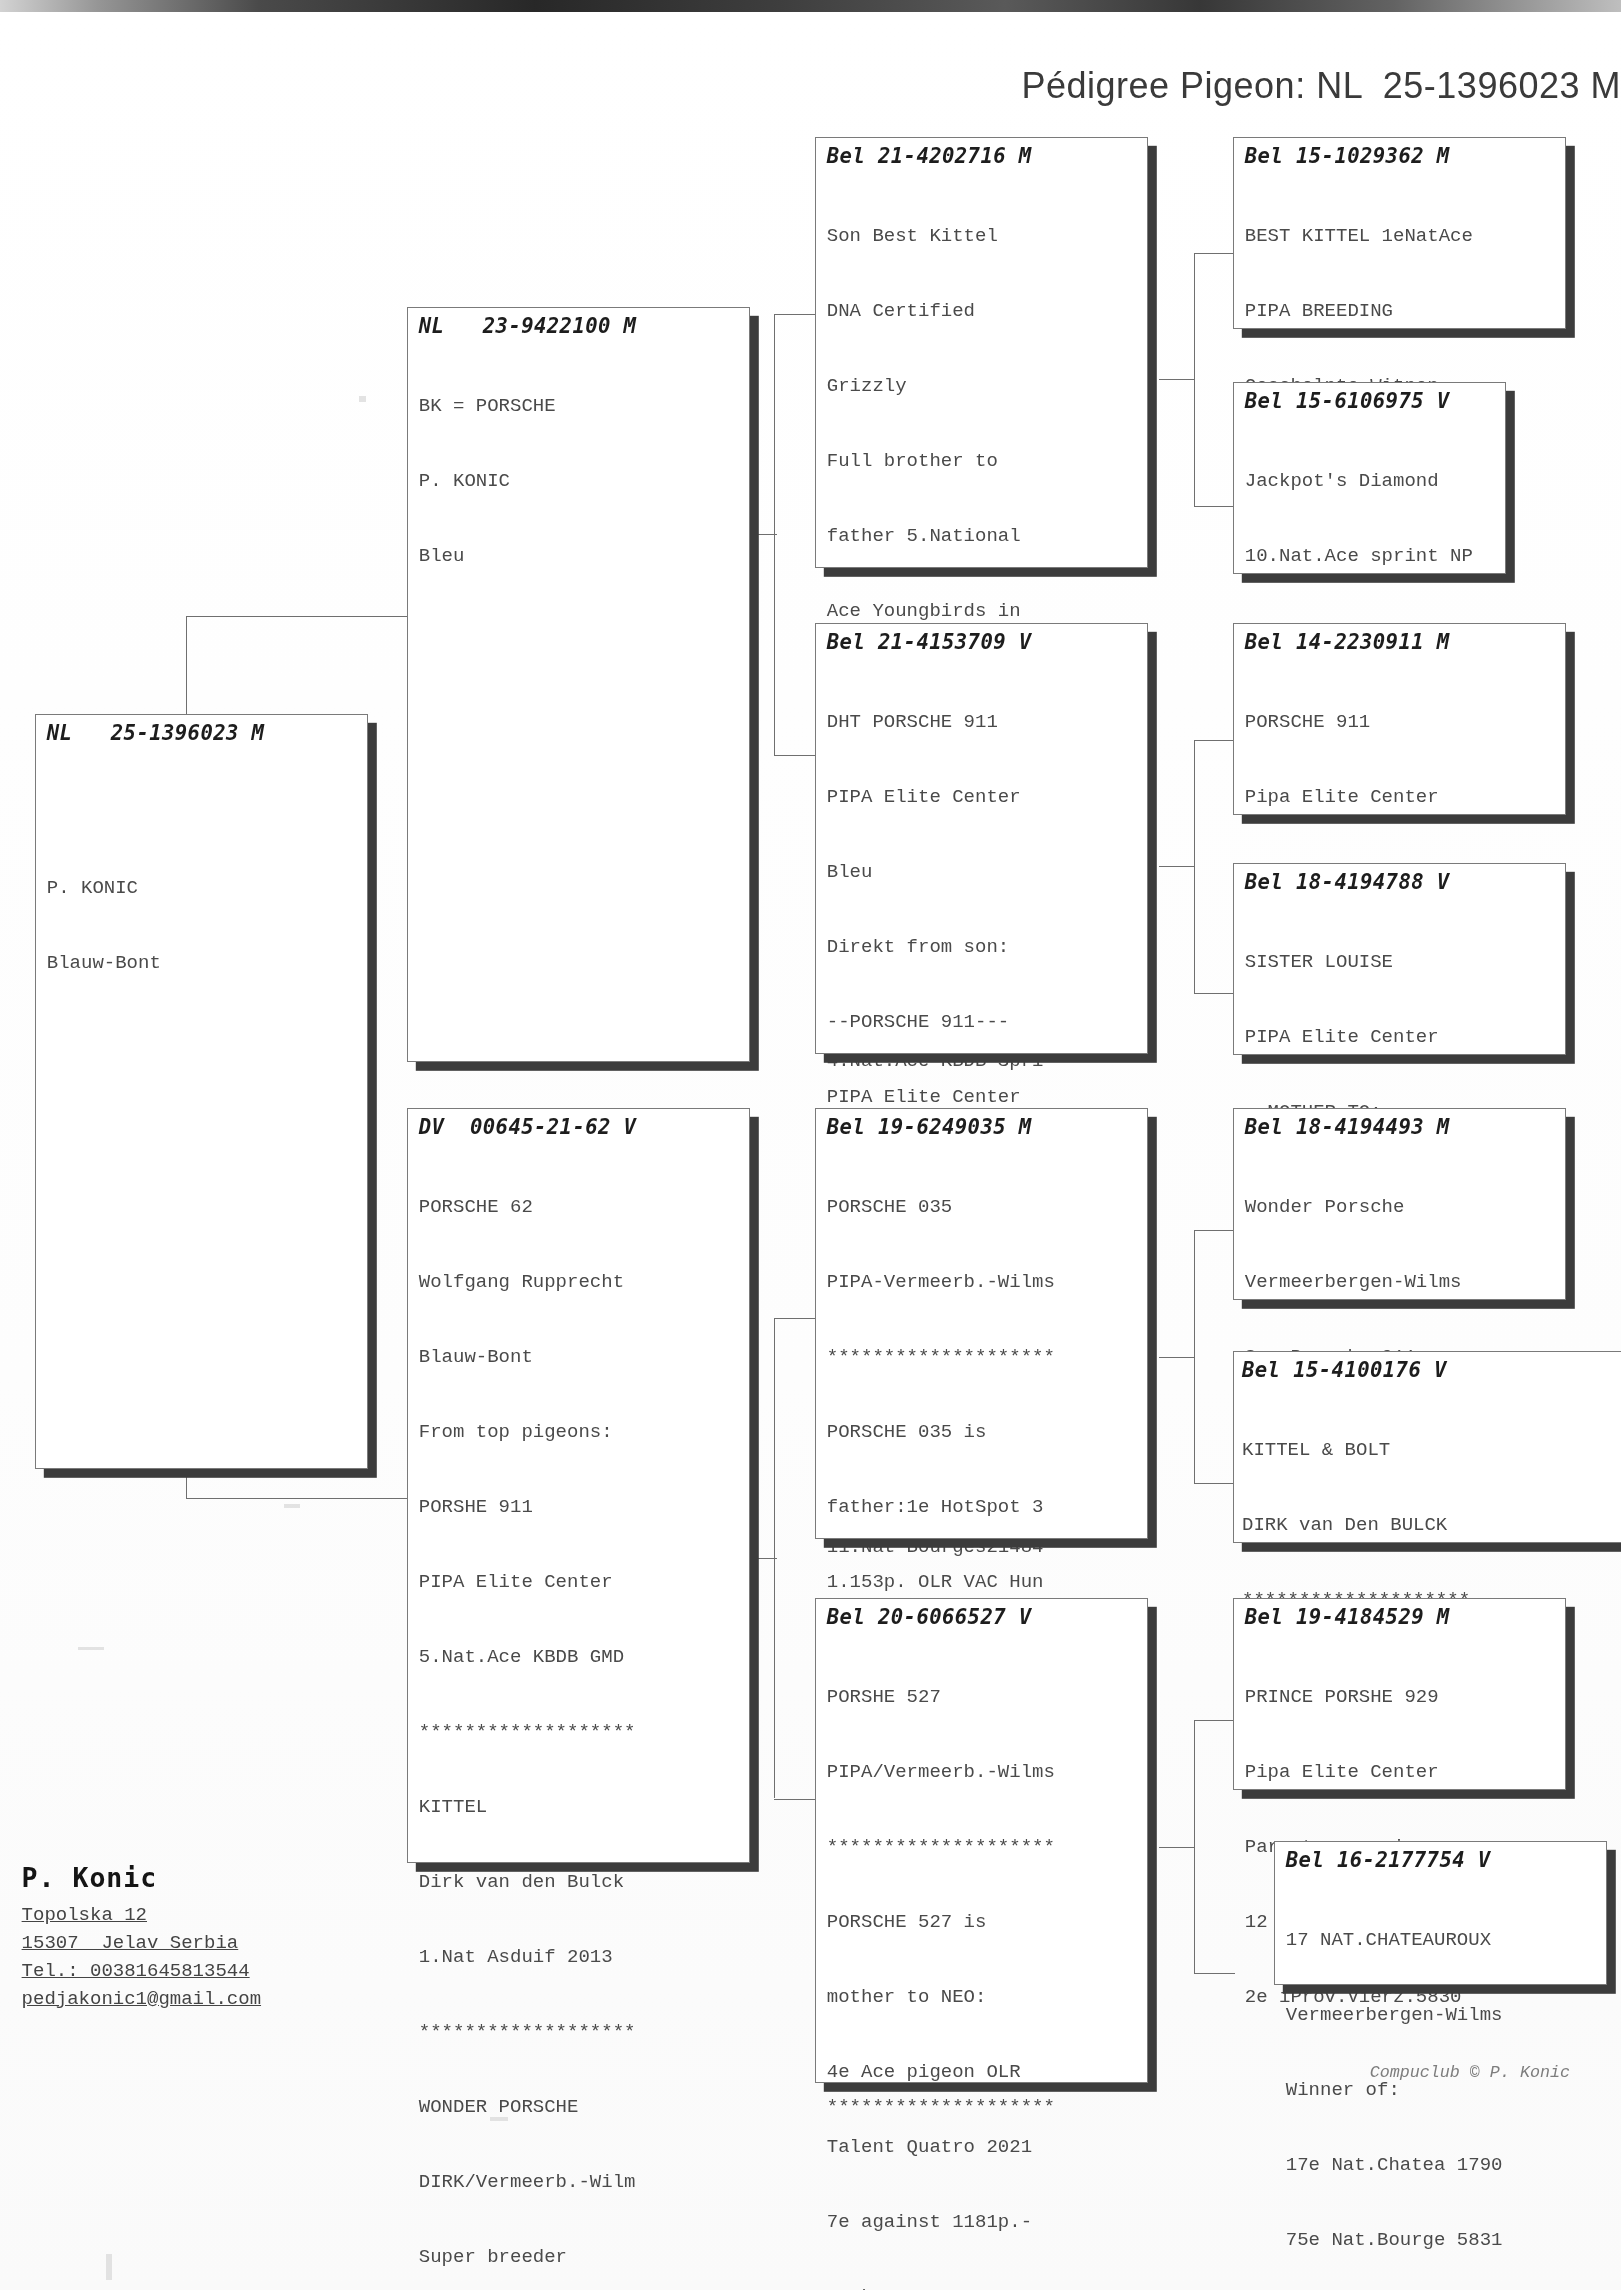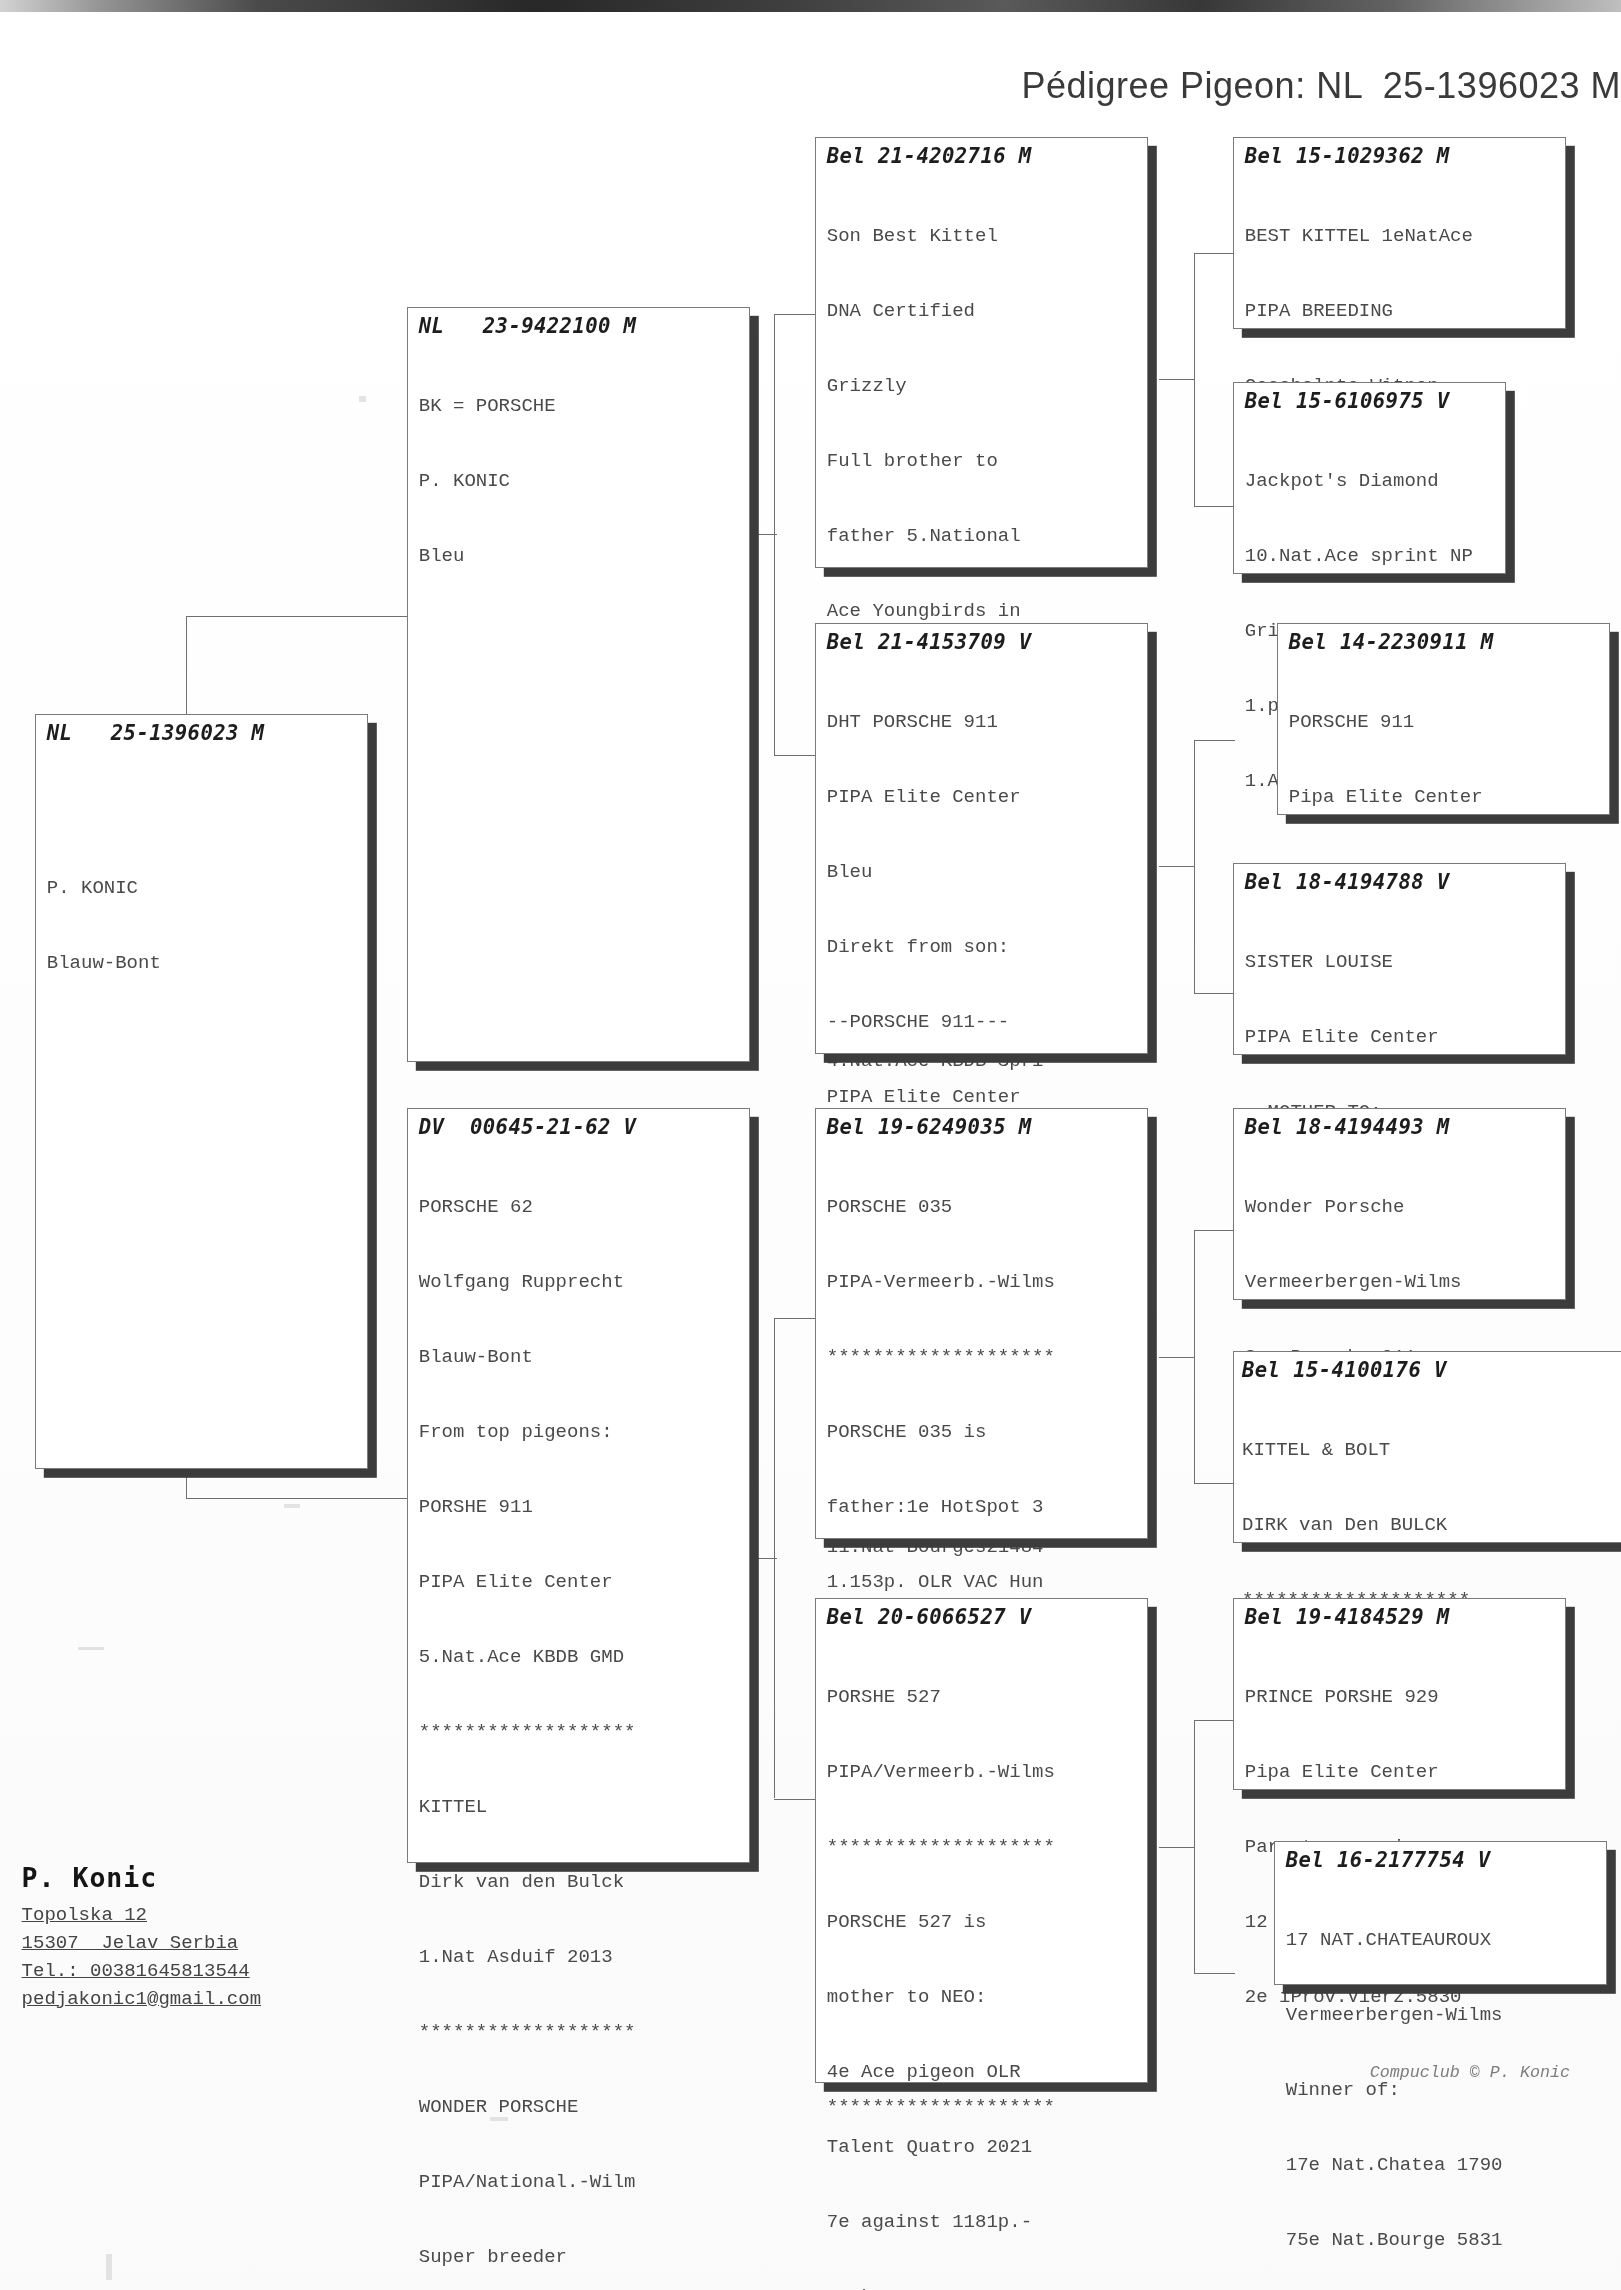--- a/index.html
+++ b/index.html
@@ -199,21 +199,21 @@
     <span class="ln">From top pigeons:</span>
     <span class="ln">PORSHE 911</span>
     <span class="ln">PIPA Elite Center</span>
     <span class="ln">5.Nat.Ace KBDB GMD</span>
     <span class="ln">*******************</span>
     <span class="ln">KITTEL</span>
     <span class="ln">Dirk van den Bulck</span>
     <span class="ln">1.Nat Asduif 2013</span>
     <span class="ln">*******************</span>
     <span class="ln">WONDER PORSCHE</span>
-    <span class="ln">PIPA/National.-Wilm</span>
+    <span class="ln">DIRK/Vermeerb.-Wilm</span>
     <span class="ln">Super breeder</span>
     
     
     
     
     
     
     
     
   </div>
@@ -310,21 +310,21 @@
   <div class="ped-ring">Bel 15-6106975 V</div>
   <div class="ped-lines">
     <span class="ln">Jackpot's Diamond</span>
     <span class="ln">10.Nat.Ace sprint NP</span>
     <span class="ln">Grizzly</span>
     <span class="ln">1.prov.Weert  1.328</span>
     <span class="ln">1.Arlon         973</span>
   </div>
 </div>
 
-<div class="ped-box" style="left:1233px;top:623px;width:333px;height:192px;margin-left:44px;">
+<div class="ped-box" style="left:1233px;top:623px;width:333px;height:192px;">
   <div class="ped-ring">Bel 14-2230911 M</div>
   <div class="ped-lines">
     <span class="ln">PORSCHE 911</span>
     <span class="ln">Pipa Elite Center</span>
     <span class="ln"></span>
     <span class="ln">5.Nat Ace GMD KBDB</span>
     <span class="ln">7.Nat Chateau 25617</span>
   </div>
 </div>
 

